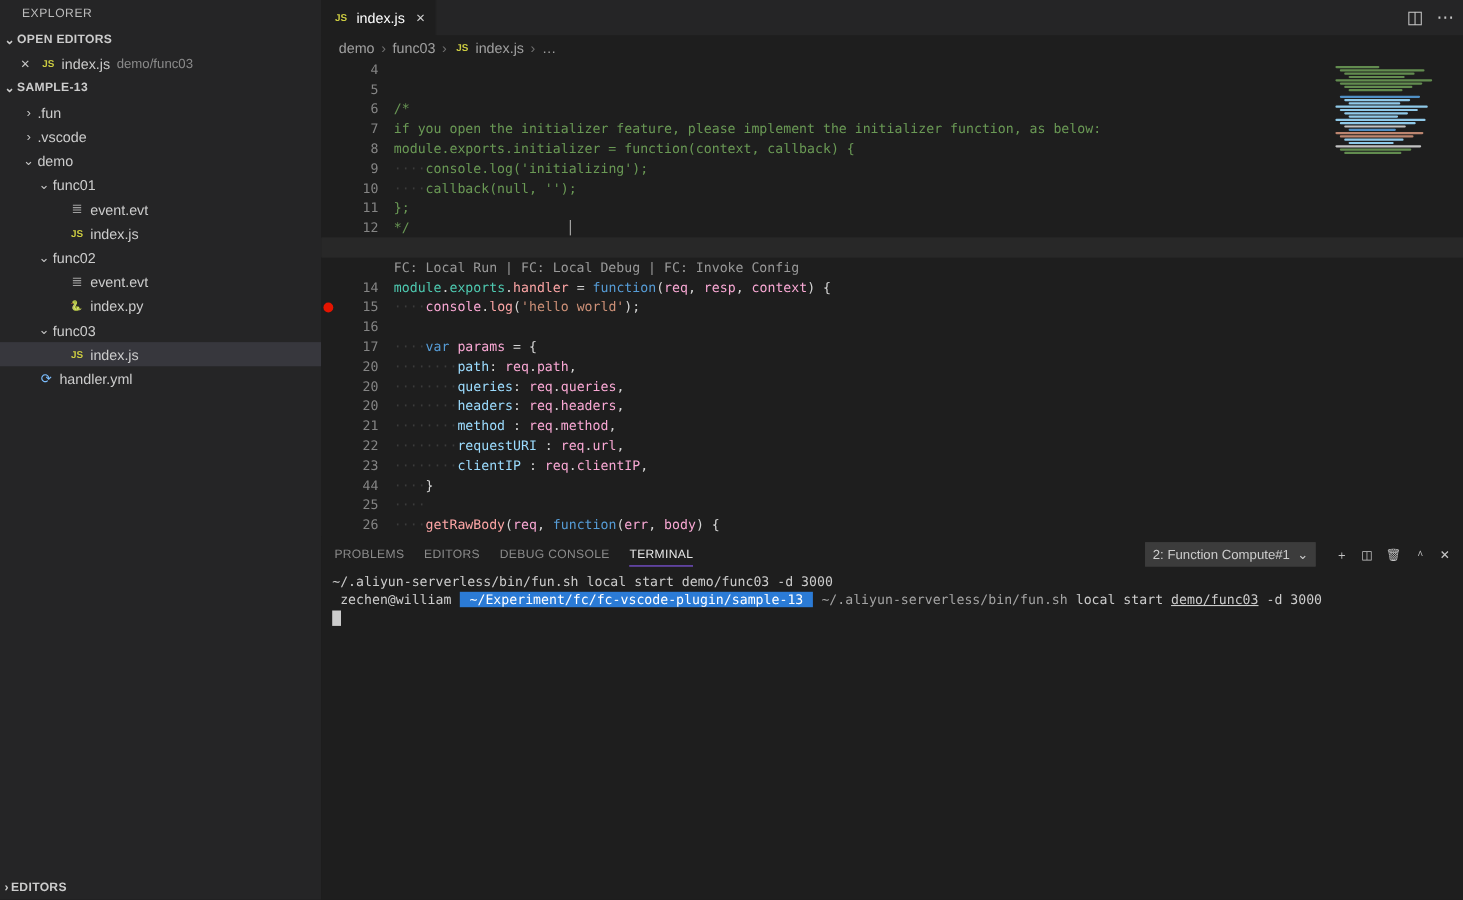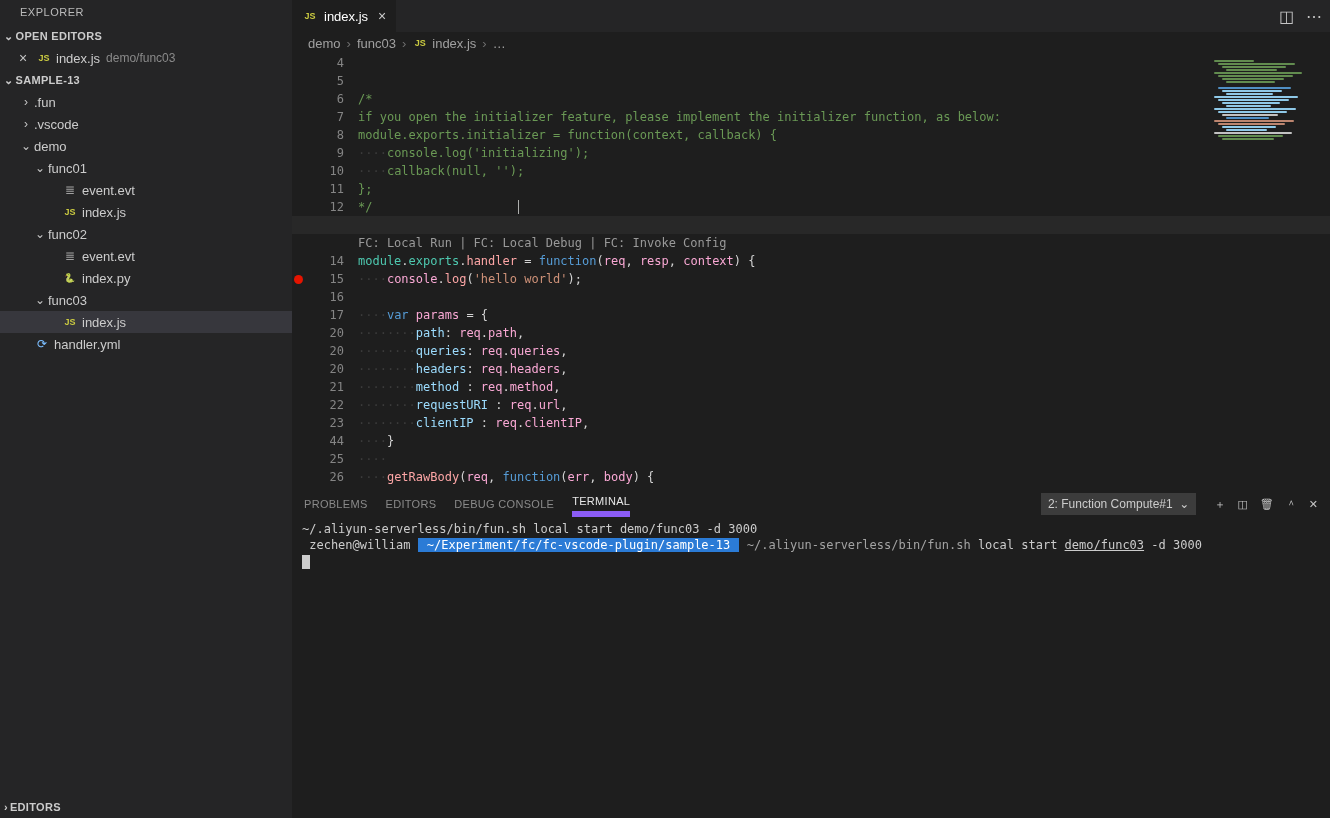--- a/index.html
+++ b/index.html
@@ -49,21 +49,21 @@
   .tk-str{ color:#ce9178; }
   .tk-var{ color:#f9a8d4; }
   .tk-prop{color:#9cdcfe; }
   .tk-pun{ color:#d4d4d4; }
   .tk-obj{ color:#4ec9b0; }
   .ws { color:#3b3b3b; }
   .cursor-I { display:inline-block; width:1px; height:14px; background:#aeafad; vertical-align:middle; }
   .panel { height: 330px; display:flex; flex-direction:column; border-top:1px solid #1e1e1e; background:#1e1e1e; }
   .panel-tabs { height: 30px; display:flex; align-items:center; padding: 0 12px; font-size:11px; color:#8a8a8a; gap:18px; }
   .panel-tabs .ptab { padding: 4px 0; cursor:pointer; letter-spacing:.3px; }
-  .panel-tabs .ptab.active { color:#e7e7e7; border-bottom:6px solid #8b5cf6; }
+  .panel-tabs .ptab.active { color:#e7e7e7; border-bottom:1px solid #8b5cf6; }
   .panel-tabs .spacer { flex:1; }
   .term-select { background:#3c3c3c; color:#cccccc; border:1px solid #3c3c3c; font-size:12px; height:22px; display:flex; align-items:center; padding:0 6px; }
   .panel-actions { display:flex; align-items:center; gap:12px; color:#c5c5c5; }
   .term { flex:1; padding: 2px 10px; font-family: Menlo, Consolas, monospace; font-size:12px; line-height:16px; white-space:pre; color:#cccccc; overflow:hidden; }
   .term .path-hl { background:#2b7bd6; color:#ffffff; padding:0 2px; }
   .term .under { text-decoration: underline; }
   .term .green { color:#a3a3a3; }
   .term-cursor { display:inline-block; width:8px; height:14px; background:#cccccc; vertical-align:middle; }
 </style>
 </head>

